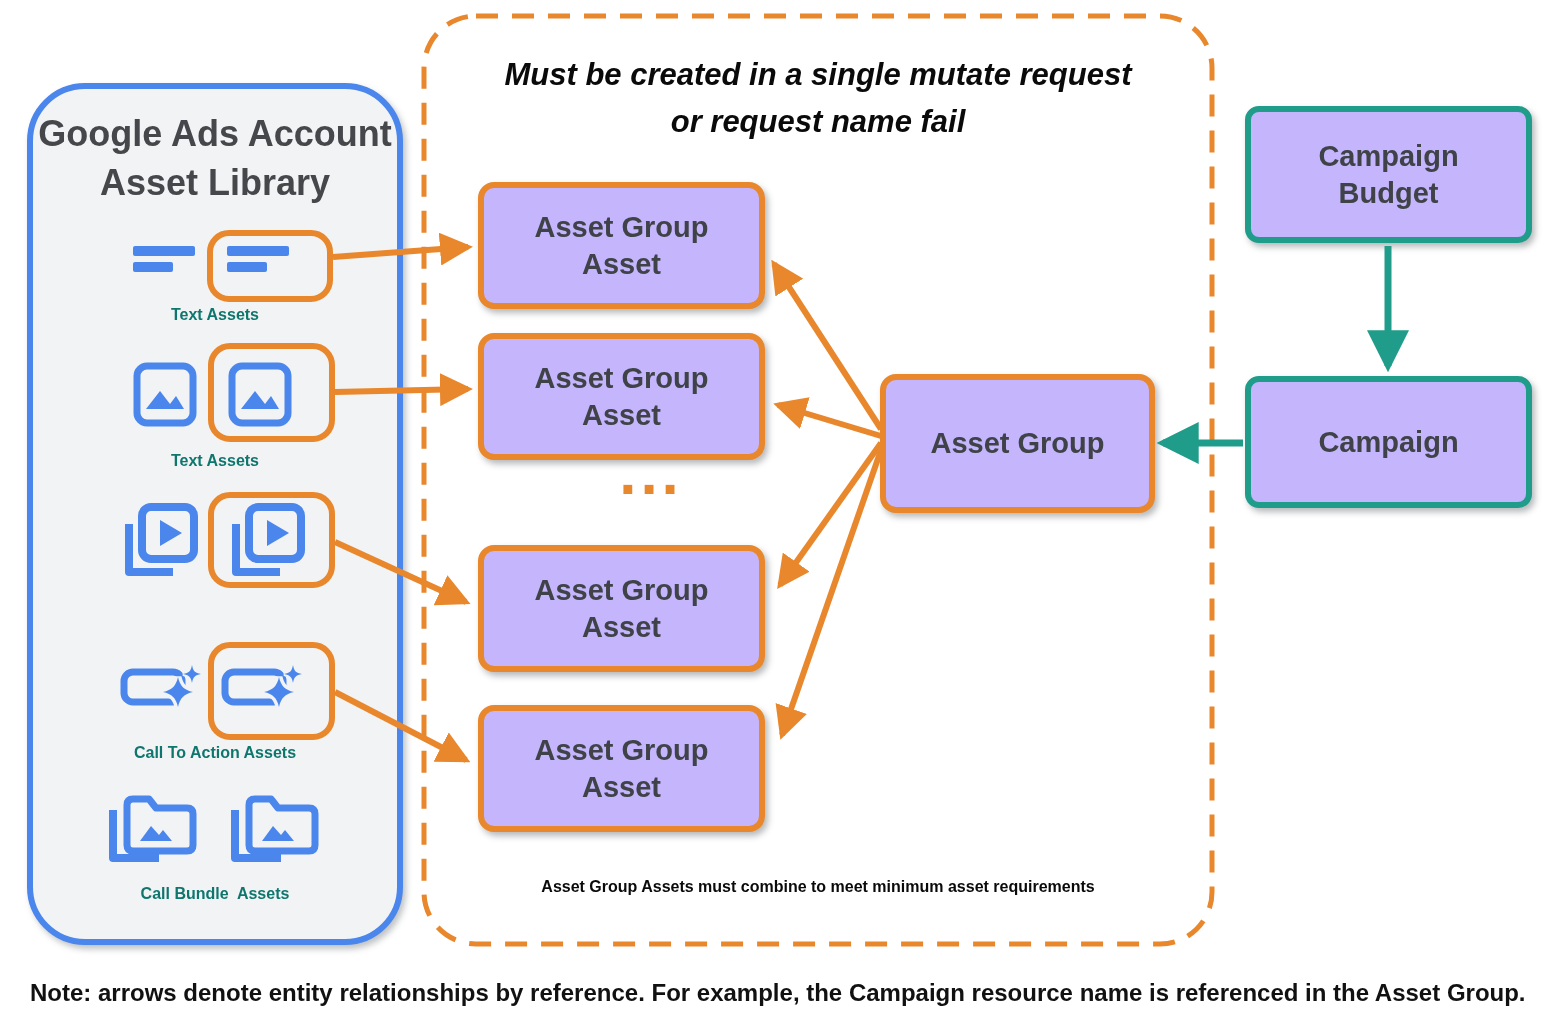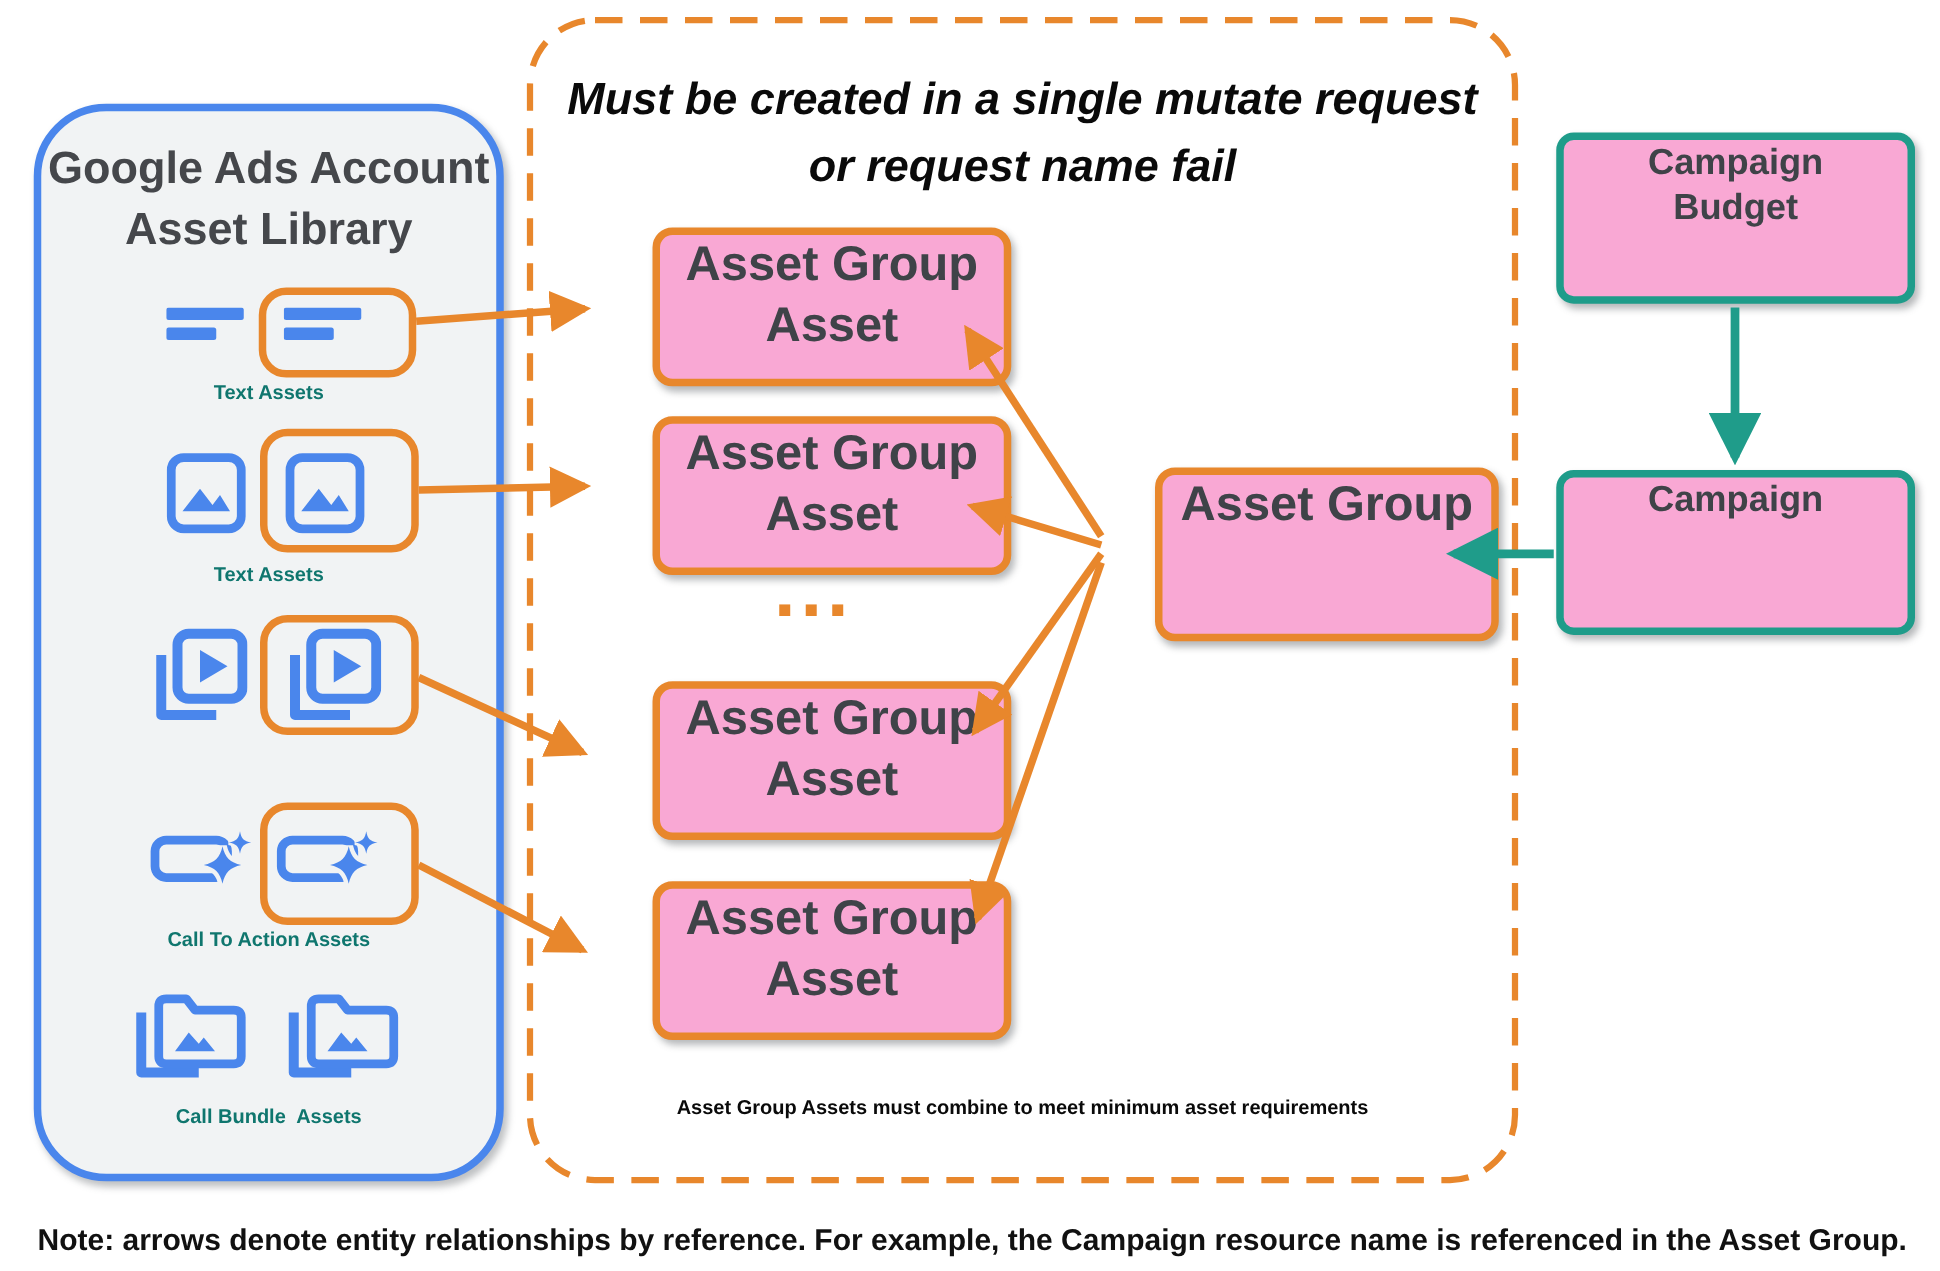--- a/index.html
+++ b/index.html
@@ -6,25 +6,25 @@
   .stage{position:relative;width:1552px;height:1017px;overflow:hidden;background:#ffffff;
          font-family:"Liberation Sans", sans-serif;}
   .abs{position:absolute;}
   .panel{left:27px;top:83px;width:376px;height:862px;background:#F1F3F4;border:6px solid #4A86EC;
          border-radius:58px;box-sizing:border-box;box-shadow:3px 4px 6px rgba(95,99,104,.40);}
   .panel-title{left:27px;top:110px;width:376px;text-align:center;font-size:36px;font-weight:bold;
                color:#45474B;line-height:1.35;}
   .asset-label{left:27px;width:376px;text-align:center;font-size:16px;font-weight:bold;color:#0f766e;
                white-space:pre-wrap;}
   .hl{border:6px solid #E8872C;border-radius:22px;box-sizing:border-box;background:transparent;}
-  .node{box-sizing:border-box;background:#f9a8d4;display:flex;align-items:flex-start;justify-content:center;
+  .node{box-sizing:border-box;background:#c4b5fd;display:flex;align-items:center;justify-content:center;
         text-align:center;font-weight:bold;color:#3F4348;box-shadow:3px 4px 6px rgba(95,99,104,.45);}
-  .orange-node{border:6px solid #E8872C;border-radius:16px;font-size:39px;line-height:1.25;margin-left:44px;}
+  .orange-node{border:6px solid #E8872C;border-radius:16px;font-size:29px;line-height:1.25;}
   .teal-node{border:6px solid #1F9C8A;border-radius:14px;font-size:29px;line-height:1.25;}
-  .mutate-title{left:424px;top:52px;width:788px;text-align:center;font-size:36px;font-weight:bold;
+  .mutate-title{left:424px;top:52px;width:788px;text-align:center;font-size:31px;font-weight:bold;
                 font-style:italic;color:#0a0a0a;line-height:1.5;}
   .mutate-footnote{left:424px;top:878px;width:788px;text-align:center;font-size:16px;font-weight:bold;
                    color:#0a0a0a;}
   .ellipsis{left:596px;top:442px;width:110px;text-align:center;font-size:62px;font-weight:bold;
             color:#E8872C;letter-spacing:4px;line-height:1;}
   .note{left:30px;top:979px;width:1510px;font-size:24px;font-weight:bold;color:#111;}
   svg.overlay{left:0;top:0;pointer-events:none;}
   .ic{position:absolute;}
 </style>
 </head>

